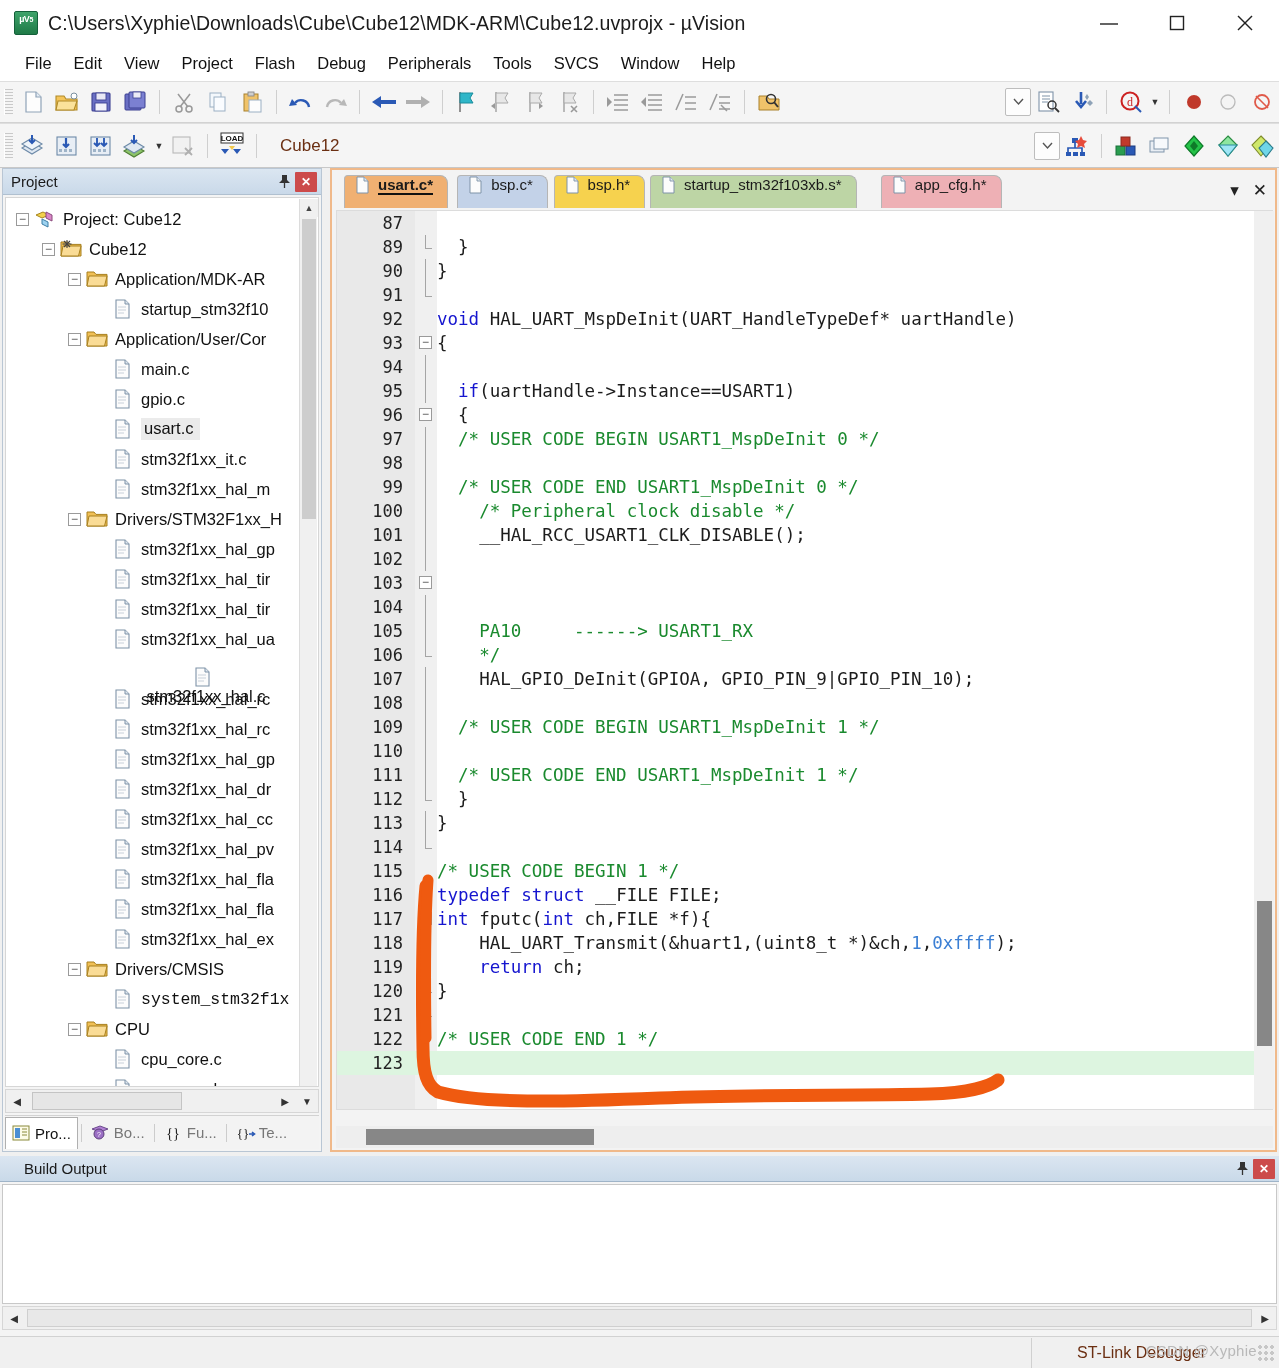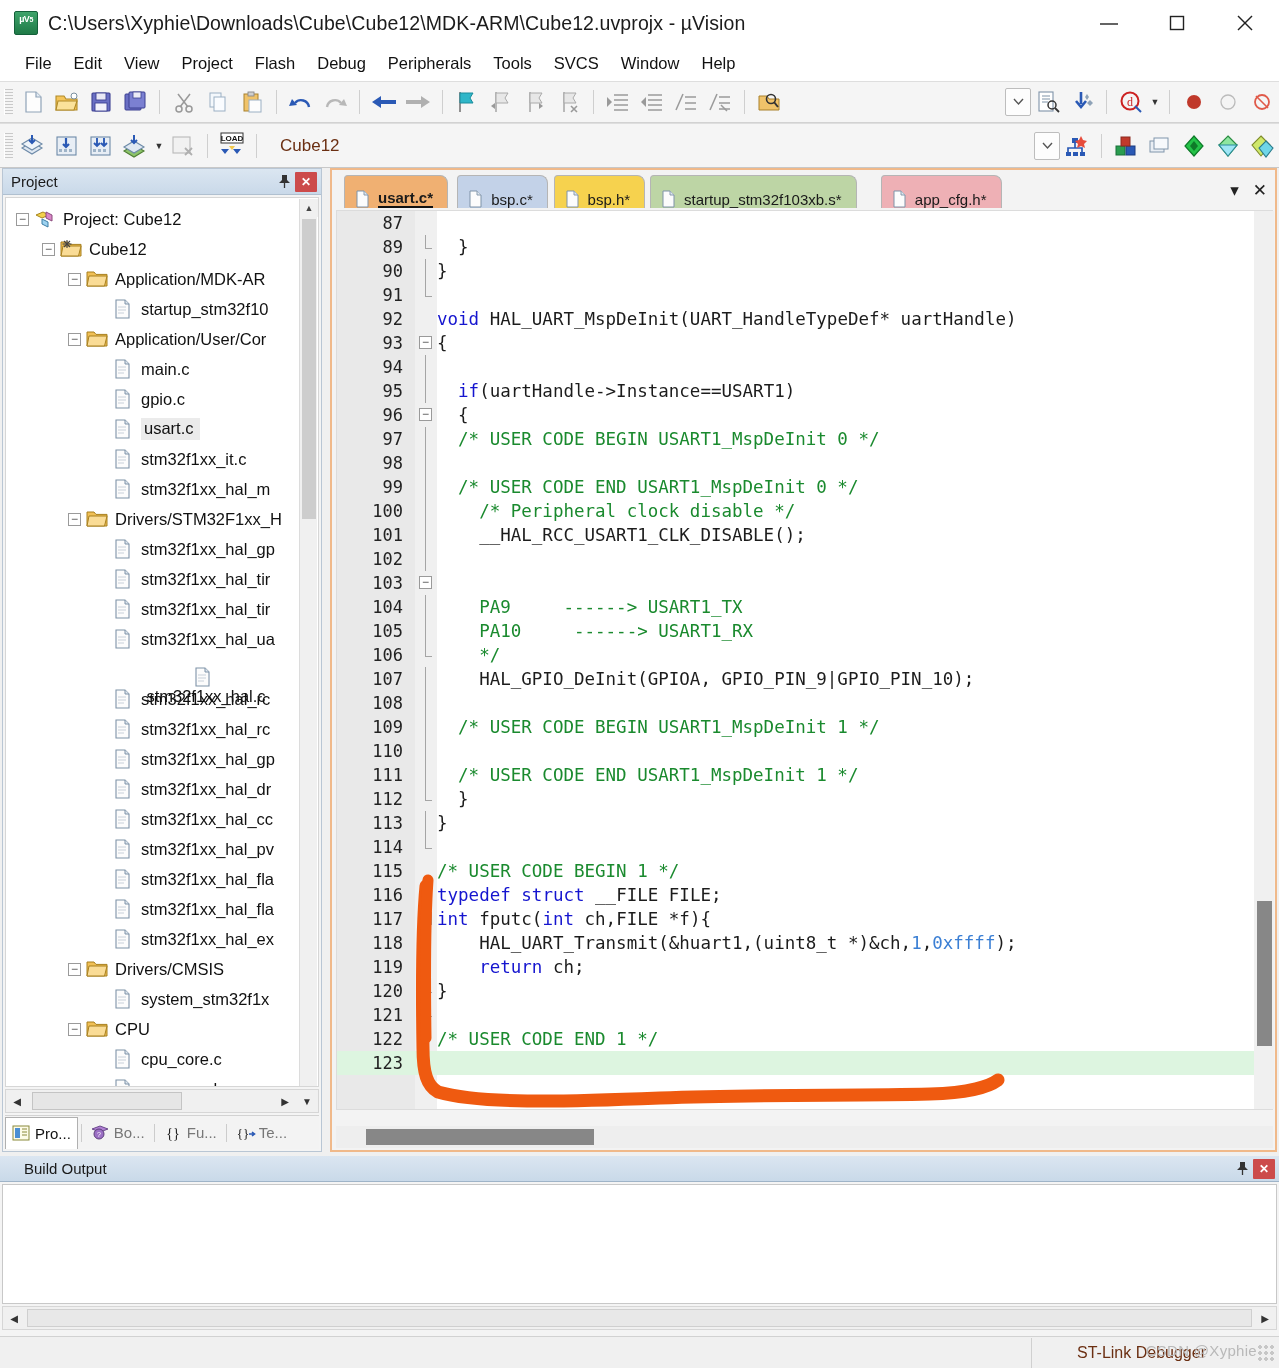--- a/index.html
+++ b/index.html
@@ -133,21 +133,21 @@
   .ptab .ti { width: 20px; height: 16px; margin-right: 3px; flex: none; }
   .ptab-div { width:1px; height:18px; background:#cccccc; margin:0 3px; }
 
   
   .editor-area {
     position: absolute; left: 330px; top: 168px; width: 947px; height: 984px;
     background: #f3f3f3; border: 2px solid #f0b98a;
   }
   .tabbar { height: 40px; position: relative; background: #f3f3f3; }
   .etab {
-    position: absolute; top: 5px; height: 33px; display: flex; align-items: flex-end;
+    position: absolute; top: 5px; height: 33px; display: flex; align-items: flex-start;
     padding: 0 14px 0 10px; border: 1px solid #b5b5b5; border-bottom: none;
     border-radius: 4px 8px 0 0; font-size: 15px; color: #1a1a1a; white-space: nowrap;
   }
   .etab .fi { width: 16px; height: 18px; margin-right: 7px; flex: none; }
   .etab.active .lbl { font-weight: bold; border-bottom: 2px solid #111; }
   .tab-tools { position: absolute; right: 8px; top: 10px; display: flex; gap: 14px; }
   .tab-tool { font-size: 17px; color: #222; }
 
   .code-host {
     position: absolute; left: 4px; top: 40px; width: 937px; height: 900px;
@@ -1002,21 +1002,21 @@
           <div class="tnode" style="padding-left: 62px;">
             <span class="exp">−</span>
             <span class="ico">
               <svg width="22" height="19">
                 <path d="M1 3h7l2 2.4h11V17H1z" fill="#f0bf55" stroke="#a8801f" stroke-width="1"></path>
                 <path d="M3 7h18l-2.5 10H1z" fill="#fadc96" stroke="#a8801f" stroke-width="1"></path>
               </svg>
             </span>
             <span class="tlabel">Drivers/CMSIS</span>
           </div>
-          <div class="tnode" style="padding-left: 88px;">
+          <div class="tnode" style="padding-left: 88px; font-family: Liberation Mono, monospace;">
             <span class="exp blank"></span>
             <span class="ico">
               <svg width="20" height="20">
                 <path d="M4 1h9l4 4v14H4z" fill="#fcfcfc" stroke="#7f93a8" stroke-width="1.1"></path>
                 <path d="M13 1v4h4" fill="#dfe7ef" stroke="#7f93a8" stroke-width="1"></path>
                 <g stroke="#c3ccd6" stroke-width=".9">
                   <line x1="6" y1="8" x2="14" y2="8"></line>
                   <line x1="6" y1="11" x2="14" y2="11"></line>
                   <line x1="6" y1="14" x2="12" y2="14"></line>
                 </g>
@@ -1242,21 +1242,20 @@
             <span class="fold-line" style="top: 0px; height: 24px;"></span>
             <span class="ctext"></span>
           </div>
           <div class="cline">
             <span class="lno">103</span>
             <span class="fold-box">−</span>
           </div>
           <div class="cline">
             <span class="lno">104</span>
             <span class="fold-line" style="top: 0px; height: 24px;"></span>
-            <span class="ctext"><span class="cm">    PA9     ------&gt; USART1_TX</span></span>
           </div>
           <div class="cline">
             <span class="lno">105</span>
             <span class="fold-line" style="top: 0px; height: 24px;"></span>
             <span class="ctext"><span class="cm">    PA10     ------&gt; USART1_RX</span></span>
           </div>
           <div class="cline">
             <span class="lno">106</span>
             <span class="fold-line" style="top: 0px; height: 13px;"></span>
             <span class="fold-tick" style="top: 13px;"></span>

